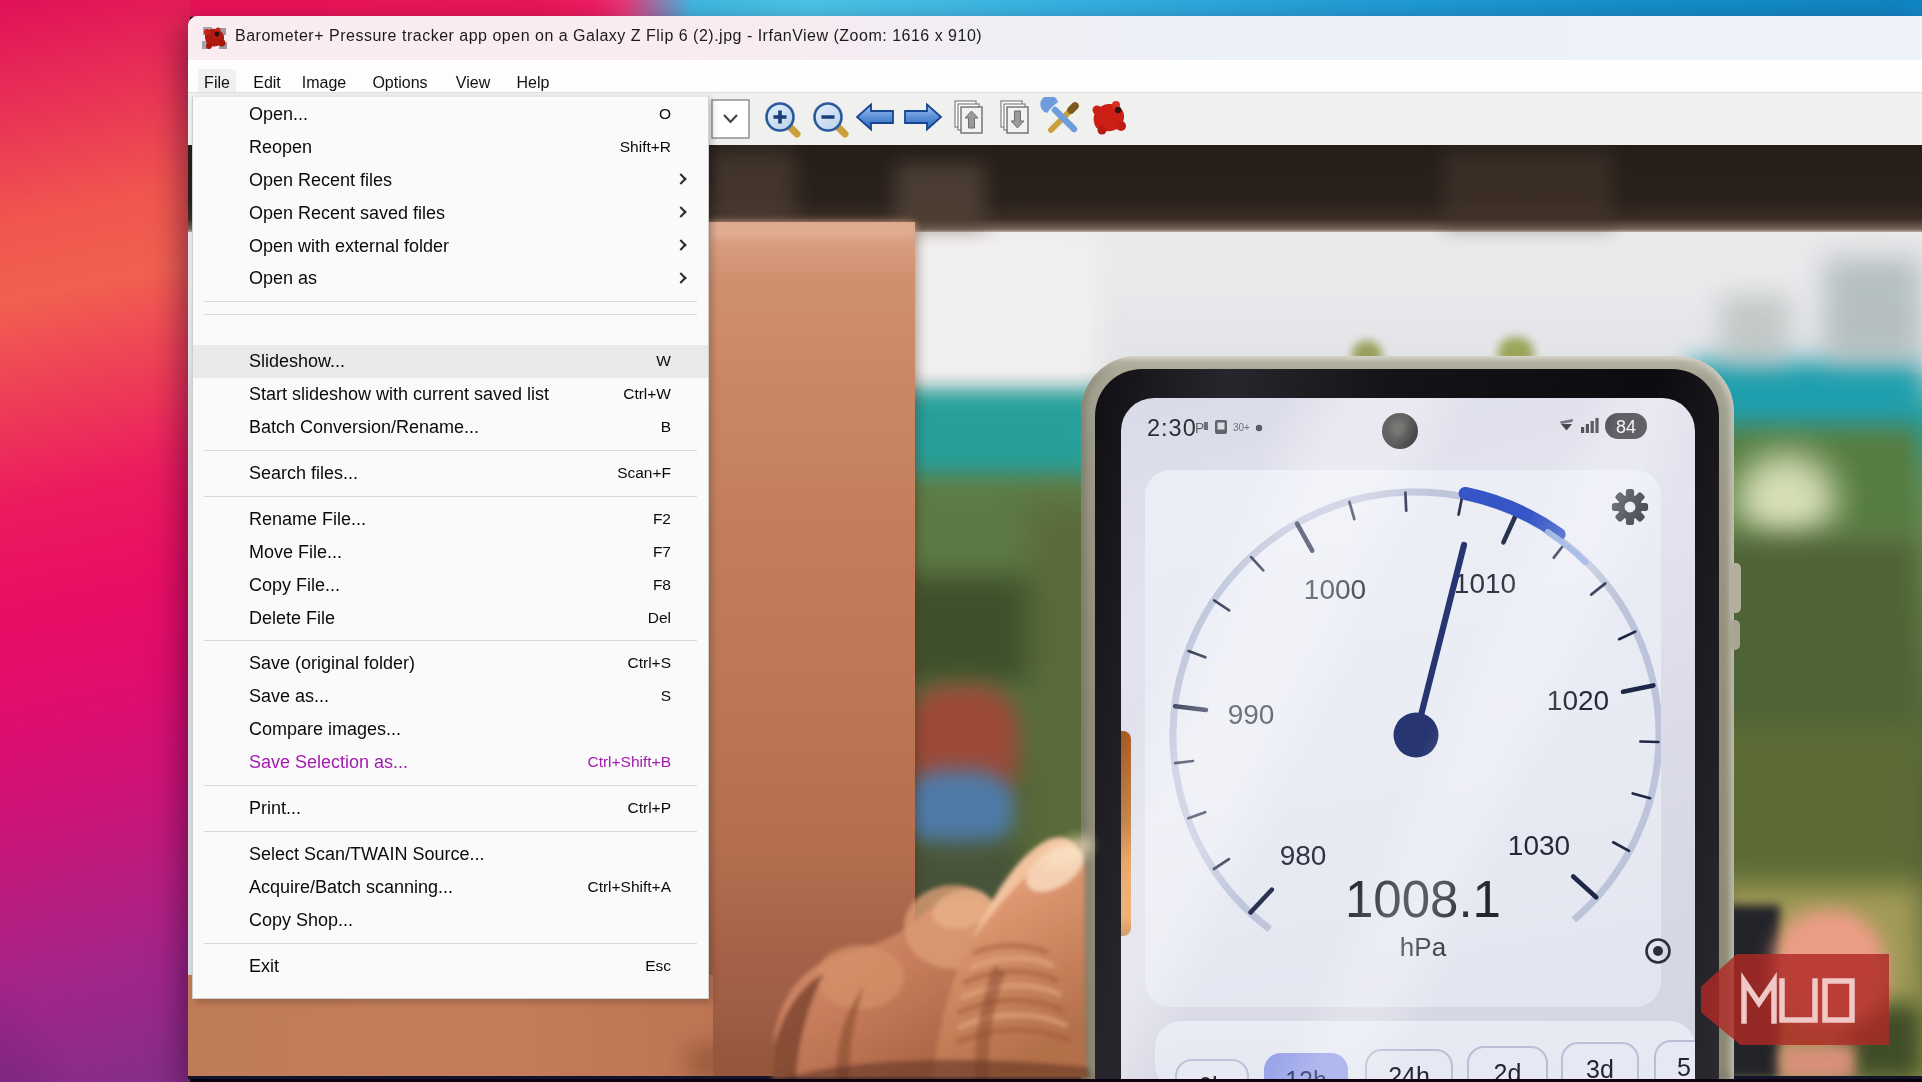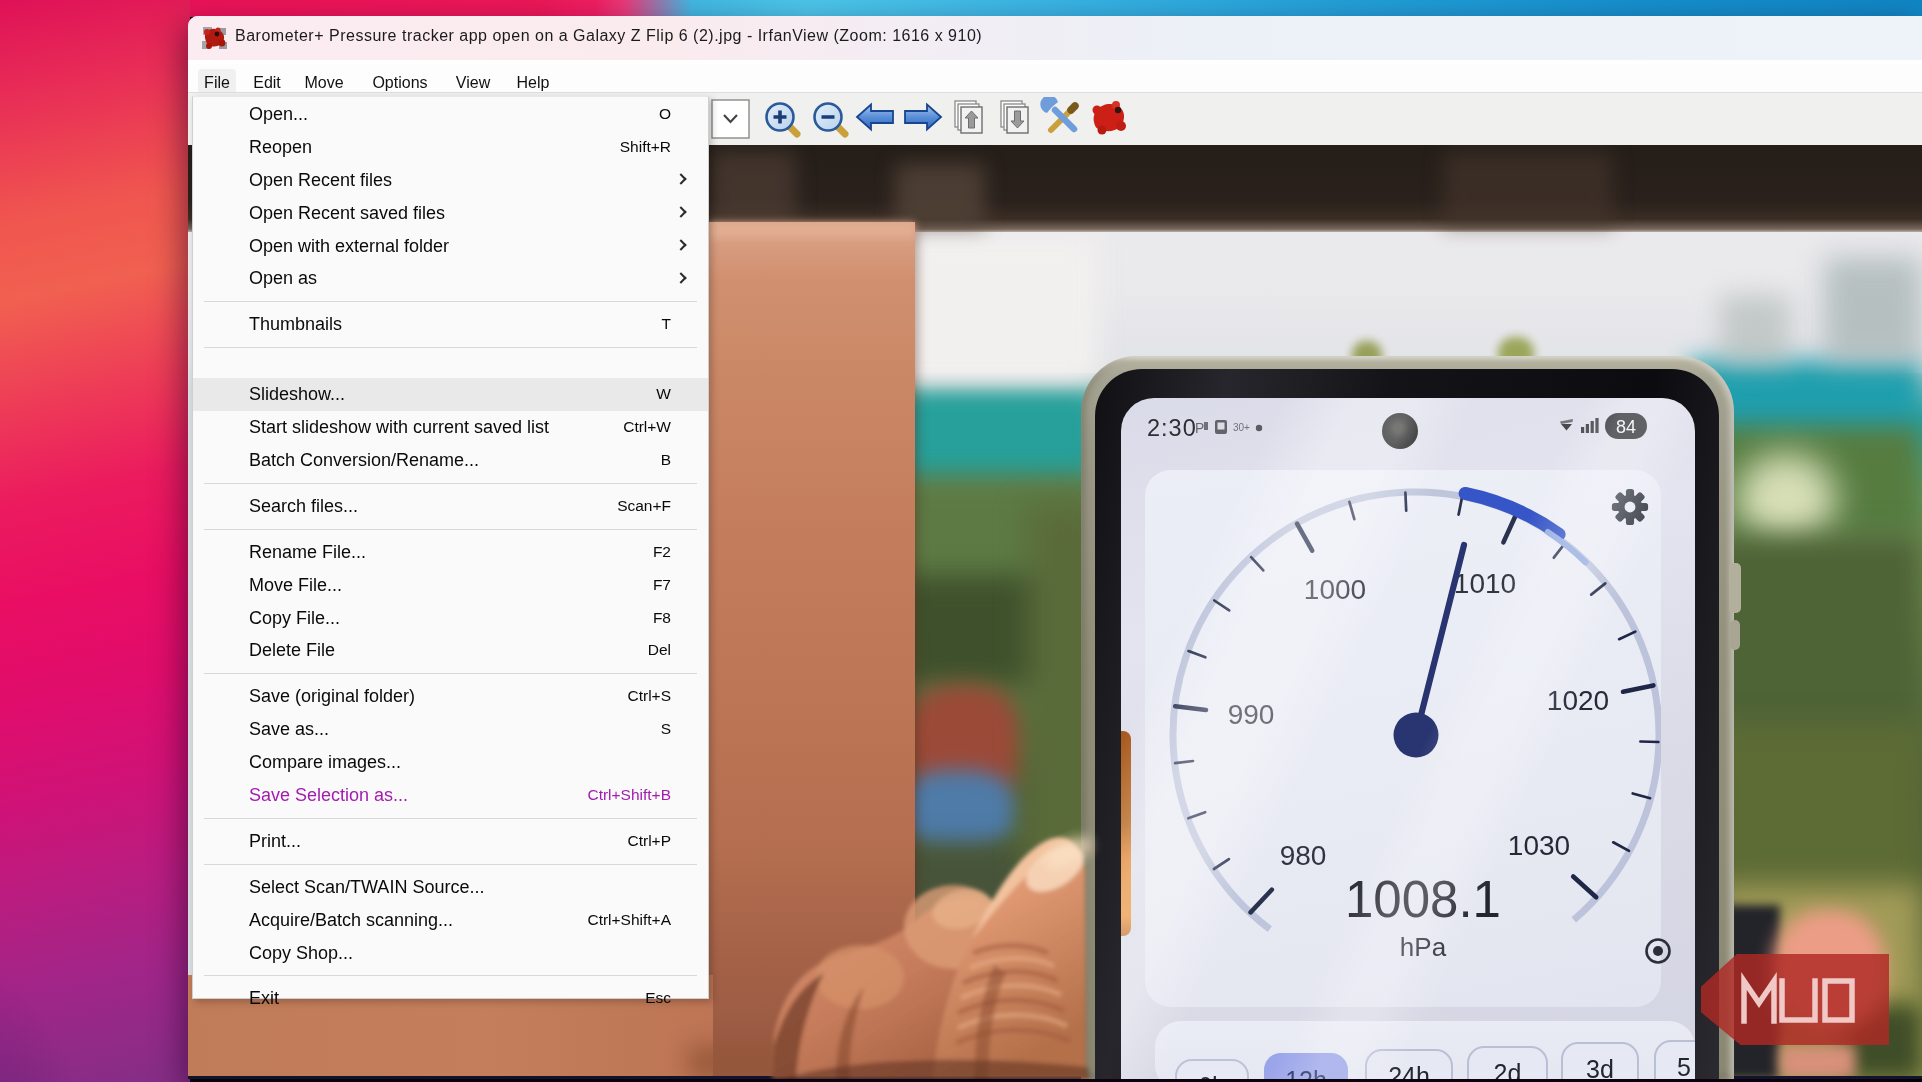--- a/index.html
+++ b/index.html
@@ -94,21 +94,21 @@
         <circle cx="6" cy="6" r="3" fill="#c42318"></circle>
         <circle cx="21" cy="17" r="3.4" fill="#a81508"></circle>
         <circle cx="17" cy="4" r="2.6" fill="#c42318"></circle>
         <circle cx="8" cy="20" r="3" fill="#a81508"></circle>
         <circle cx="16" cy="8" r="2.4" fill="#2a0f0c"></circle>
       </svg>
     </div>
     <div id="menubar">
       <div class="mi" id="mi-file" style="left:10px;width:38px;">File</div>
       <div class="mi" style="left:59px;width:40px;">Edit</div>
-      <div class="mi" style="left:107px;width:58px;">Move</div>
+      <div class="mi" style="left:107px;width:58px;">Image</div>
       <div class="mi" style="left:178px;width:68px;">Options</div>
       <div class="mi" style="left:262px;width:46px;">View</div>
       <div class="mi" style="left:324px;width:42px;">Help</div>
     </div>
     <div id="toolbar">
       <svg width="420" height="49" viewBox="0 0 420 49" style="position:absolute;left:520px;top:4px">
         <defs>
           <linearGradient id="agrad" x1="0" y1="0" x2="0" y2="1">
             <stop offset="0" stop-color="#a6c8f0"></stop>
               <stop offset=".5" stop-color="#5b8fd8"></stop>
@@ -386,24 +386,20 @@
         </div>
       <div class="row">
           <span class="lab">Open with external folder</span>
           <span class="ar"></span>
         </div>
       <div class="row">
           <span class="lab">Open as</span>
           <span class="ar"></span>
         </div>
       <div class="sep"></div>
-      <div class="row">
-          <span class="lab">Thumbnails</span>
-          <span class="sc">T</span>
-        </div>
       <div class="sep"></div>
       <div class="row hi">
           <span class="lab">Slideshow...</span>
           <span class="sc">W</span>
         </div>
       <div class="row">
           <span class="lab">Start slideshow with current saved list</span>
           <span class="sc">Ctrl+W</span>
         </div>
       <div class="row">

